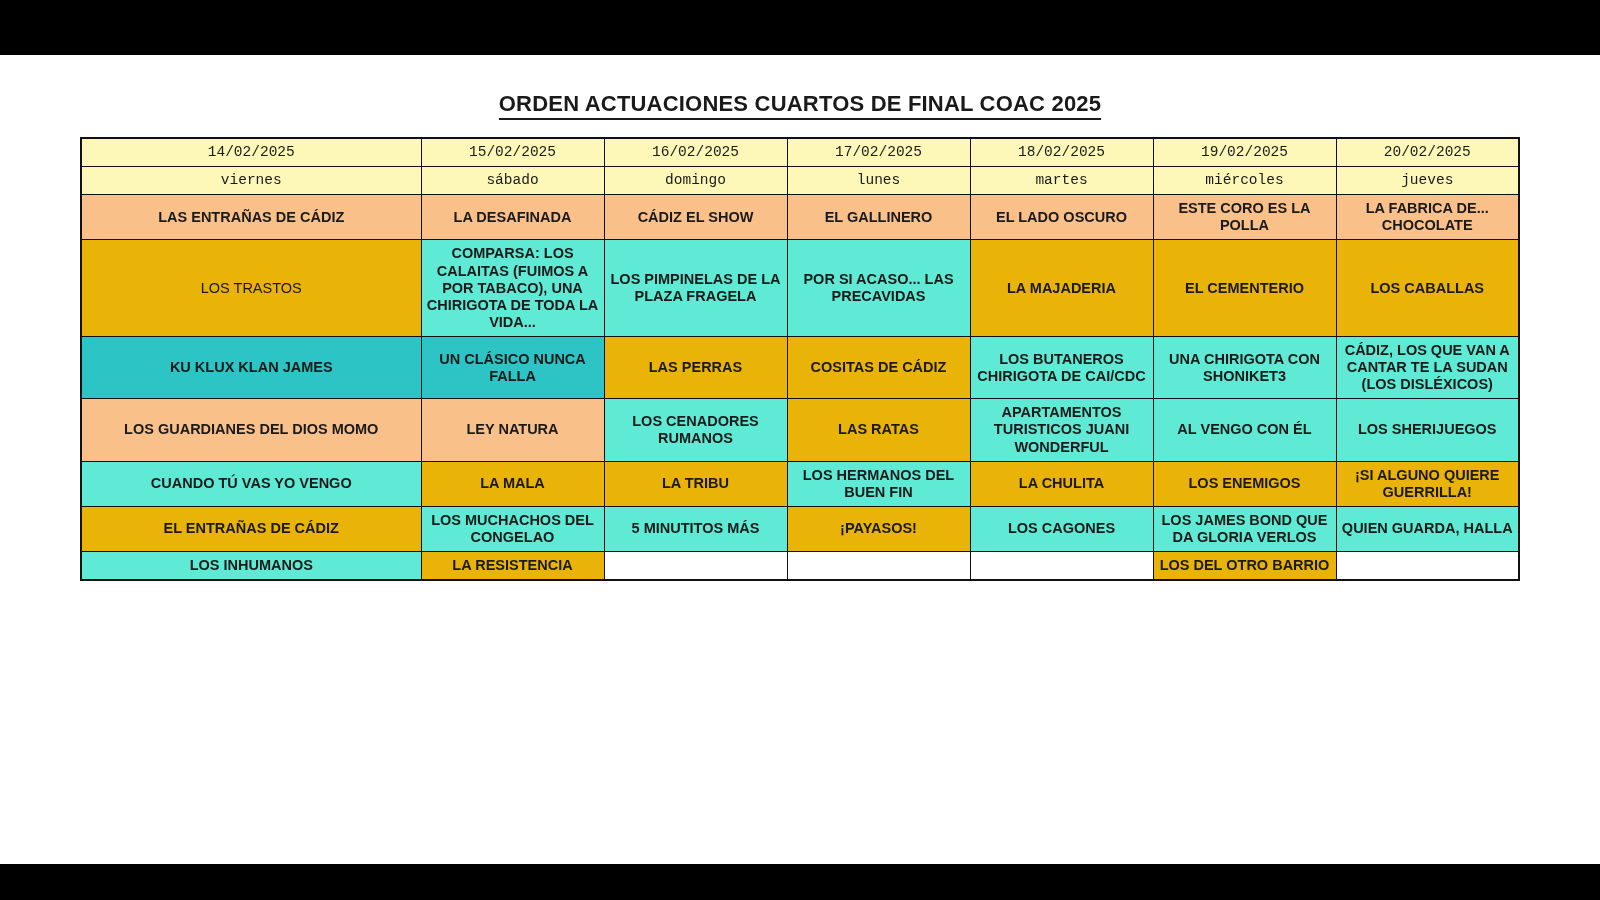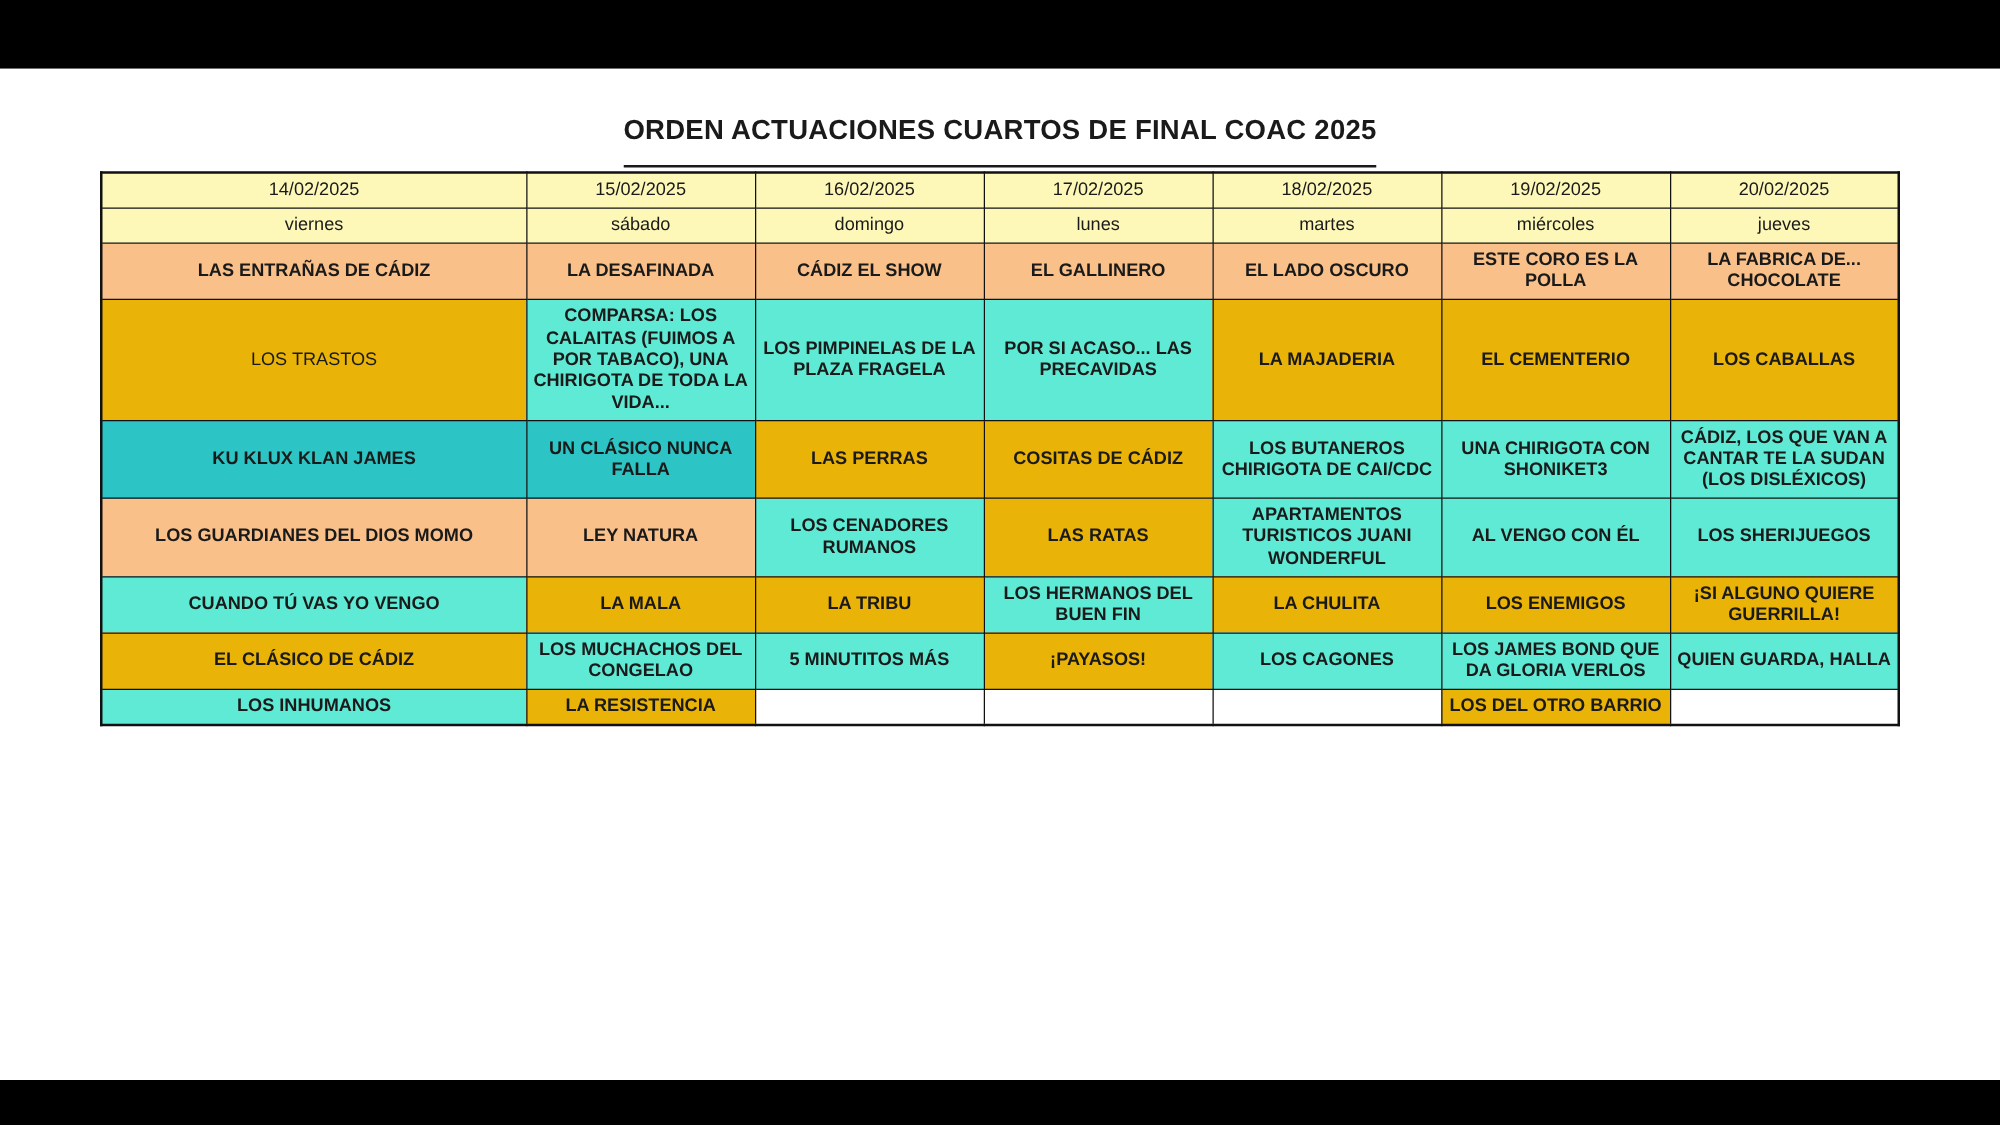--- a/index.html
+++ b/index.html
@@ -37,21 +37,21 @@
     text-align: center;
     font-size: 22px;
     font-weight: bold;
     color: #1a1a1a;
     letter-spacing: 0.2px;
     margin-top: 36px;
     margin-bottom: 20px;
   }
   .doc-title span {
     border-bottom: 2px solid #1a1a1a;
-    padding-bottom: 16px;
+    padding-bottom: 2px;
   }
   .grid-wrap {
     width: 1440px;
     margin: 0 auto;
   }
   table.schedule {
     border-collapse: collapse;
     table-layout: fixed;
     width: 1440px;
     border: 2px solid #111111;
@@ -59,21 +59,21 @@
   table.schedule td {
     border: 1.5px solid #111111;
     text-align: center;
     vertical-align: middle;
     padding: 5px 4px;
     font-size: 14.5px;
     line-height: 1.18;
     color: #1a1a1a;
     word-wrap: break-word;
   }
-  td.c-yellow   { background: #fdf8b8; }
+  td.c-yellow   { background: #fdf8b8; font-family: Liberation Mono, monospace; }
   td.c-orange   { background: #f9c08a; }
   td.c-cyan     { background: #eab308; }
   td.c-pink     { background: #5eead4; }
   td.c-teal     { background: #2cc4c4; }
   td.c-white    { background: #ffffff; }
   .date-row td  { font-size: 17px; }
   .day-row td   { font-size: 16px; }
   .b { font-weight: bold; }
   .col-0 { width: 340px; }
   .col-n { width: 183px; }
@@ -160,21 +160,21 @@
             <tr>
               <td class="c-pink b">CUANDO TÚ VAS YO VENGO</td>
               <td class="c-cyan b">LA MALA</td>
               <td class="c-cyan b">LA TRIBU</td>
               <td class="c-pink b">LOS HERMANOS DEL BUEN FIN</td>
               <td class="c-cyan b">LA CHULITA</td>
               <td class="c-cyan b">LOS ENEMIGOS</td>
               <td class="c-cyan b">¡SI ALGUNO QUIERE GUERRILLA!</td>
             </tr>
             <tr>
-              <td class="c-cyan b">EL CLÁSICO DE CÁDIZ</td>
+              <td class="c-cyan b">EL ENTRAÑAS DE CÁDIZ</td>
               <td class="c-pink b">LOS MUCHACHOS DEL CONGELAO</td>
               <td class="c-pink b">5 MINUTITOS MÁS</td>
               <td class="c-cyan b">¡PAYASOS!</td>
               <td class="c-pink b">LOS CAGONES</td>
               <td class="c-pink b">LOS JAMES BOND QUE DA GLORIA VERLOS</td>
               <td class="c-pink b">QUIEN GUARDA, HALLA</td>
             </tr>
             <tr>
               <td class="c-pink b">LOS INHUMANOS</td>
               <td class="c-cyan b">LA RESISTENCIA</td>

